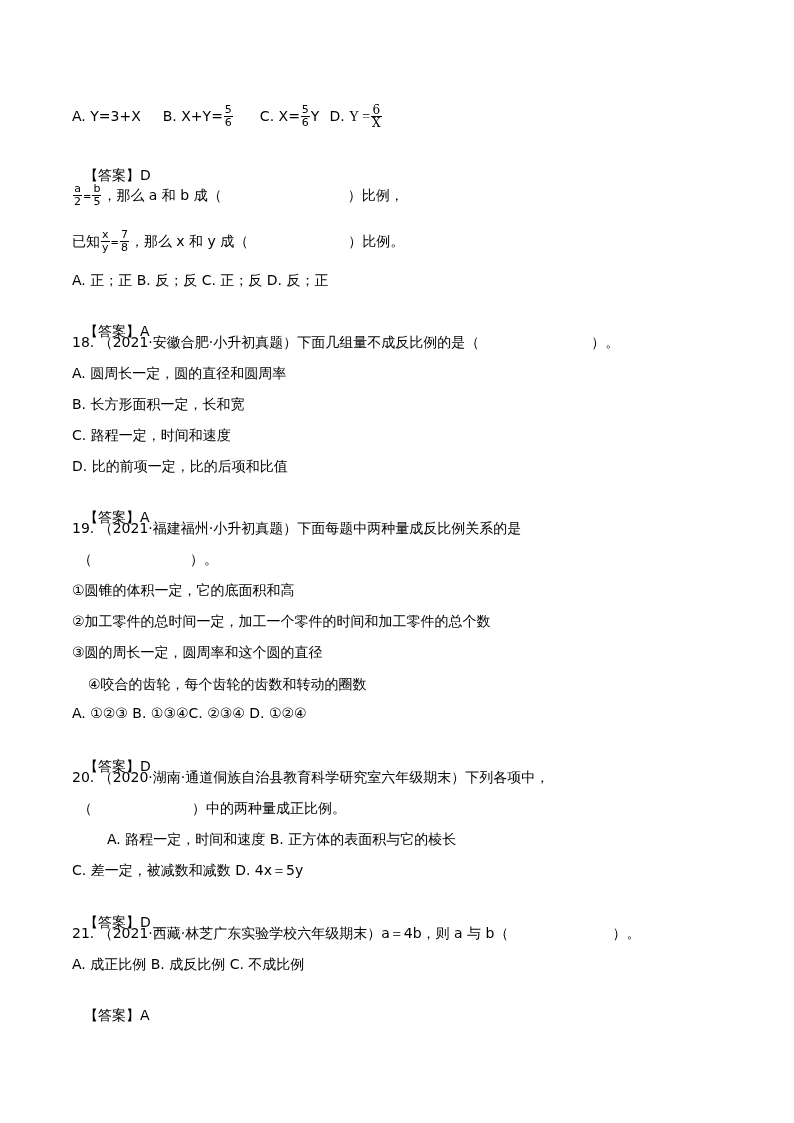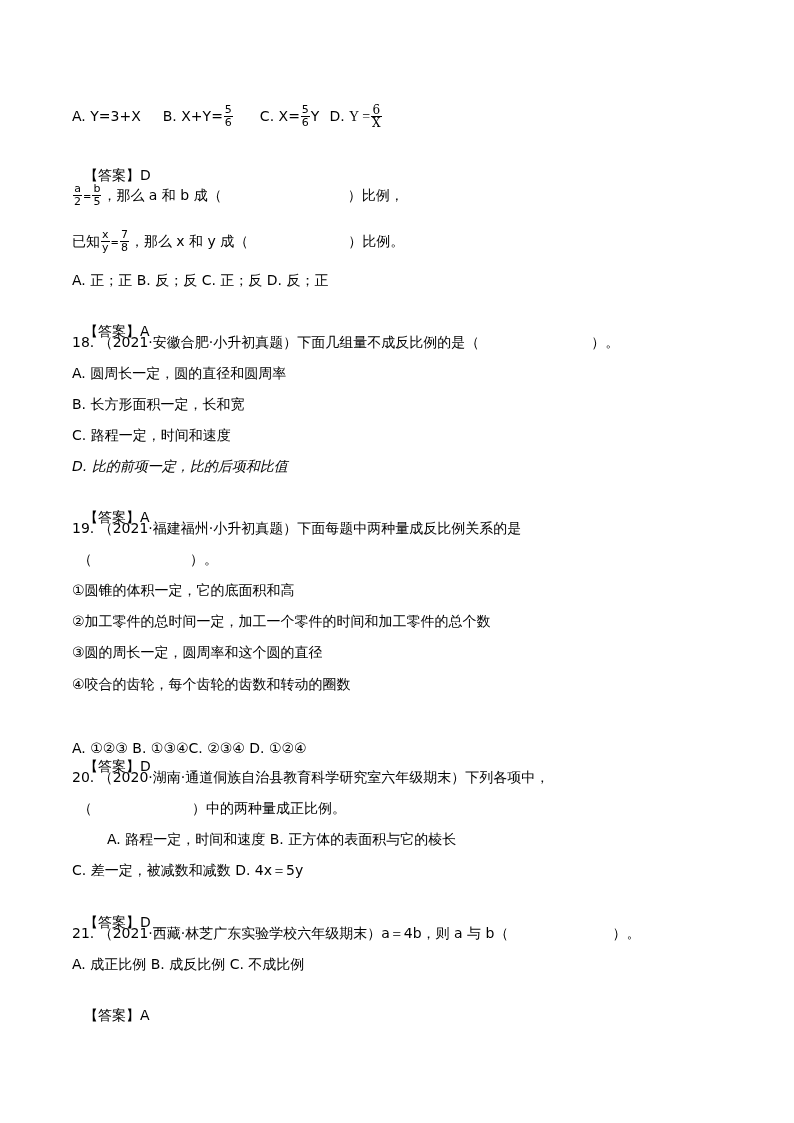--- a/index.html
+++ b/index.html
@@ -31,32 +31,32 @@
 </div>
 <div class="line" style="top:270px;">A. 正；正   B. 反；反     C. 正；反  D. 反；正</div>
 <div class="line ans" style="top:301px;">【答案】A</div>
 
 <div class="line" style="top:332px;">
   <span>18. （2021·安徽合肥·小升初真题）下面几组量不成反比例的是（</span><span class="blank" style="width:112px"></span><span>）。</span>
 </div>
 <div class="line" style="top:363px;">A. 圆周长一定，圆的直径和圆周率</div>
 <div class="line" style="top:394px;">B. 长方形面积一定，长和宽</div>
 <div class="line" style="top:425px;text-align:right;">C. 路程一定，时间和速度</div>
-<div class="line" style="top:456px;font-style:italic;">D. 比的前项一定，比的后项和比值</div>
+<div class="line" style="top:456px;">D. 比的前项一定，比的后项和比值</div>
 <div class="line ans" style="top:487px;">【答案】A</div>
 
 <div class="line" style="top:518px;">19. （2021·福建福州·小升初真题）下面每题中两种量成反比例关系的是</div>
 <div class="line" style="top:549px; left:78px;">
   <span>（</span><span class="blank" style="width:98px"></span><span>）。</span>
 </div>
 <div class="line" style="top:580px;">①圆锥的体积一定，它的底面积和高</div>
 <div class="line" style="top:611px;">②加工零件的总时间一定，加工一个零件的时间和加工零件的总个数</div>
 <div class="line" style="top:642px;">③圆的周长一定，圆周率和这个圆的直径</div>
-<div class="line" style="top:674px;">④咬合的齿轮，每个齿轮的齿数和转动的圈数</div>
-<div class="line" style="top:738px;">A. ①②③   B. ①③④C. ②③④  D. ①②④</div>
+<div class="line" style="top:674px;margin-left:16px;">④咬合的齿轮，每个齿轮的齿数和转动的圈数</div>
+<div class="line" style="top:703px;">A. ①②③   B. ①③④C. ②③④  D. ①②④</div>
 <div class="line ans" style="top:736px;">【答案】D</div>
 
 <div class="line" style="top:767px;">20. （2020·湖南·通道侗族自治县教育科学研究室六年级期末）下列各项中，</div>
 <div class="line" style="top:798px; left:78px;">
   <span>（</span><span class="blank" style="width:100px"></span><span>）中的两种量成正比例。</span>
 </div>
 <div class="line" style="top:829px;margin-left:35px;">A. 路程一定，时间和速度  B. 正方体的表面积与它的棱长</div>
 <div class="line" style="top:860px;">C. 差一定，被减数和减数  D. 4x＝5y</div>
 <div class="line ans" style="top:892px;">【答案】D</div>
 

